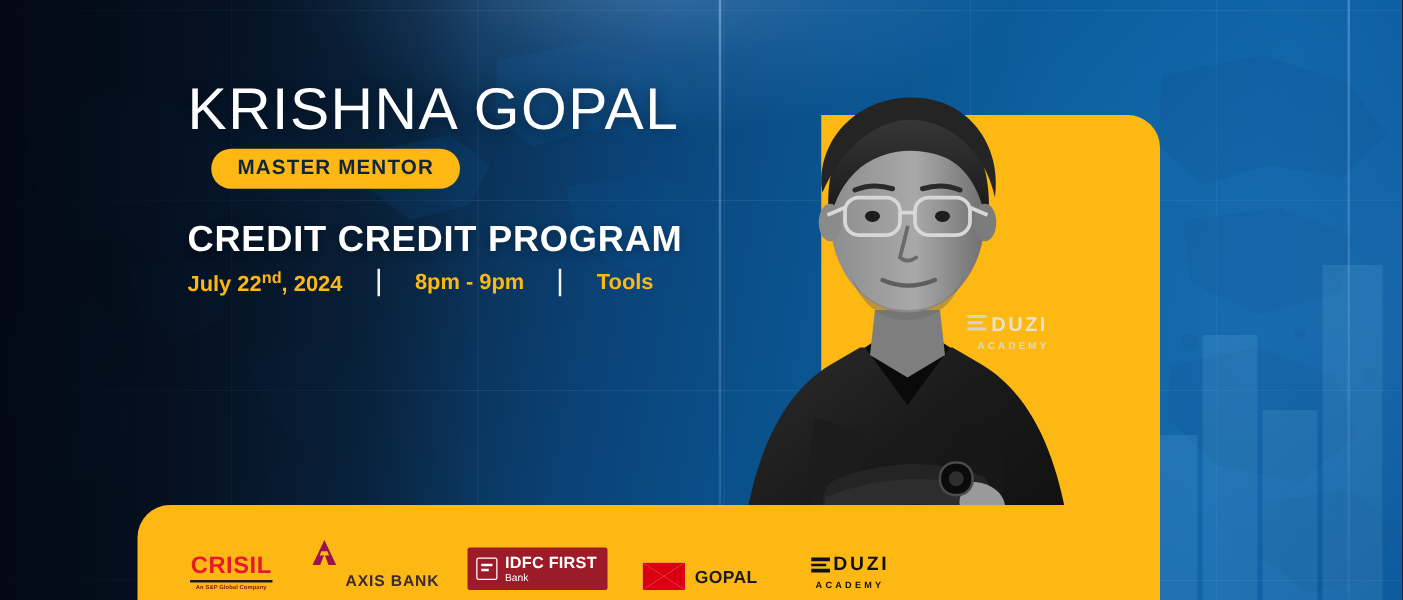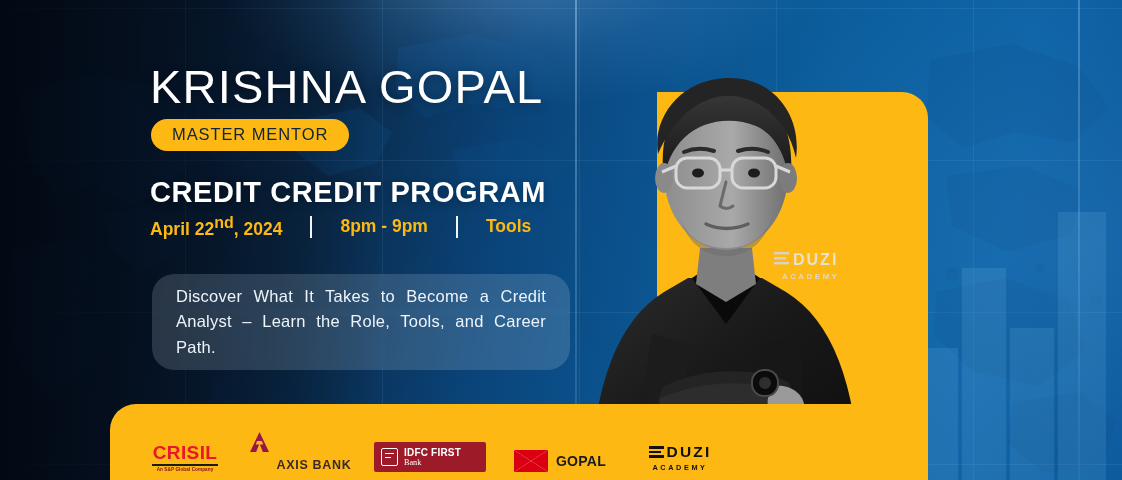--- a/index.html
+++ b/index.html
@@ -66,41 +66,41 @@
   .content { position:absolute; left:0; top:0; width:600px; height:480px; }
 
   .name {
     position:absolute; left:150px; top:59px;
     font-size:47px; font-weight:400; letter-spacing:1.2px;
     color:#ffffff; white-space:nowrap;
     text-shadow:0 2px 10px rgba(0,0,0,.35);
   }
 
   .badge {
-    position:absolute; left:151px; top:119px;
+    position:absolute; left:169px; top:119px;
     background:#FDB813; color:#10243c;
     padding:6px 21px 7px; border-radius:16px;
-    font-size:16.5px; font-weight:400; letter-spacing:.9px;
+    font-size:16.5px; font-weight:700; letter-spacing:.9px;
     white-space:nowrap;
   }
 
   .program {
     position:absolute; left:150px; top:176px;
     font-size:29px; font-weight:700; letter-spacing:.6px;
     color:#ffffff; white-space:nowrap;
     text-shadow:0 2px 8px rgba(0,0,0,.3);
   }
 
   .meta {
     position:absolute; left:150px; top:214px;
     display:flex; align-items:center; gap:0;
     color:#FDB813; font-size:17.5px; font-weight:700; white-space:nowrap;
   }
   .meta .item { padding:0 0; }
-  .meta .item sup { font-size:16px; vertical-align:super; }
+  .meta .item sup { font-size:13px; vertical-align:super; }
   .meta .divider {
     display:inline-block; width:2px; height:22px;
     background:#ffffff; margin:0 28px; opacity:.95;
   }
 
   .desc-box {
     position:absolute; left:152px; top:274px; width:418px; height:96px;
     background:rgba(222,236,248,.17);
     border-radius:22px;
     backdrop-filter:blur(2px);
@@ -141,22 +141,22 @@
   .idfc-mark {
     width:17px; height:18px; border:1.6px solid #fff; border-radius:2px;
     position:relative; flex:none;
   }
   .idfc-mark:before, .idfc-mark:after {
     content:""; position:absolute; left:2.5px; height:1.6px; background:#fff;
   }
   .idfc-mark:before { top:4px; width:9px; }
   .idfc-mark:after  { top:8px; width:6px; }
   .logo-idfc .txt { line-height:1.12; }
-  .logo-idfc .l1 { color:#fff; font-size:10px; font-weight:700; letter-spacing:.2px; }
-  .logo-idfc .l2 { color:#fff; font-size:8.2px; font-weight:400;font-family:Liberation Serif, serif; }
+  .logo-idfc .l1 { color:#fff; font-size:13px; font-weight:700; letter-spacing:.2px; }
+  .logo-idfc .l2 { color:#fff; font-size:8.2px; font-weight:400; }
 
   .logo-hsbc { width:120px; gap:8px; }
   .hsbc-mark { width:34px; height:22px; flex:none; }
   .logo-hsbc .word { color:#1b1b1b; font-size:14px; font-weight:700; letter-spacing:.3px; }
 
   .logo-eduzi { flex-direction:column; width:92px; }
   .eduzi-row { display:flex; align-items:center; gap:3px; }
   .eduzi-e { display:flex; flex-direction:column; gap:2.2px; }
   .eduzi-e i { display:block; background:#111; height:2.6px; }
   .eduzi-e i:nth-child(1){ width:15px; }
@@ -288,30 +288,27 @@
 
   <div class="content">
 
     <div class="name">KRISHNA GOPAL</div>
 
     <div class="badge">MASTER MENTOR</div>
 
     <div class="program">CREDIT CREDIT PROGRAM</div>
 
     <div class="meta">
-      <span class="item"><span>April 22</span><sup>nd</sup><span>, 2024</span></span>
+      <span class="item"><span>July 22</span><sup>nd</sup><span>, 2024</span></span>
       <span class="divider"></span>
       <span class="item">8pm - 9pm</span>
       <span class="divider"></span>
       <span class="item">Tools</span>
     </div>
 
-    <div class="desc-box">
-      <div class="desc-text">Discover What It Takes to Become a Credit Analyst – Learn the Role, Tools, and Career Path.</div>
-    </div>
   </div>
 
   <div class="partners">
     <div class="logos">
 
       <div class="logo logo-crisil">
         <div class="word">CRISIL</div>
         <div class="rule"></div>
         <div class="tag">An S&amp;P Global Company</div>
       </div>

